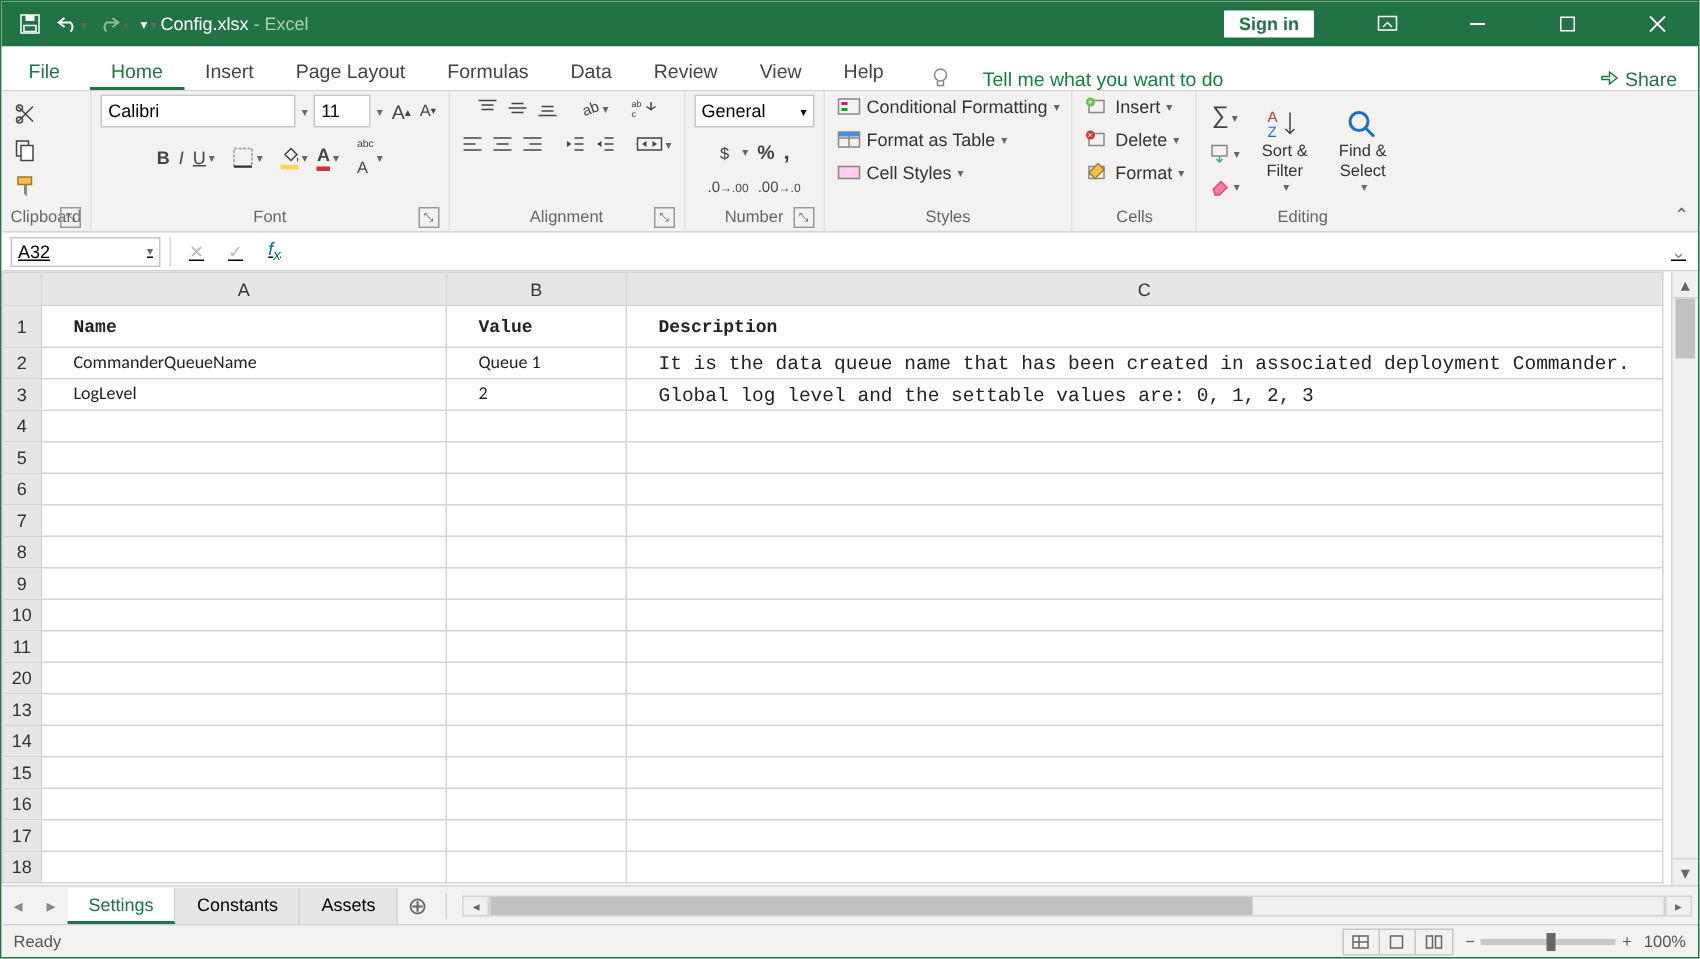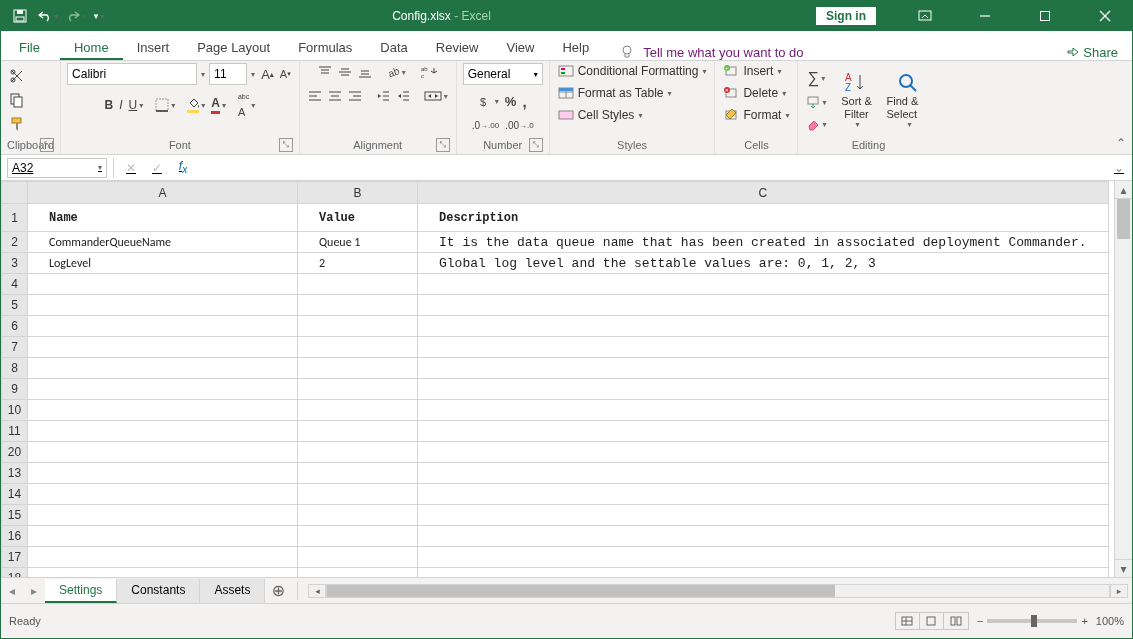--- a/index.html
+++ b/index.html
@@ -1,30 +1,30 @@
 <!DOCTYPE html>
 <html><head>
 <meta charset="utf-8">
 <style>
   * { box-sizing: border-box; margin: 0; padding: 0; }
   body { font-family: "Segoe UI", Arial, sans-serif; font-size: 12px; background: #fff; width: 1133px; height: 639px; overflow: hidden; display: flex; flex-direction: column; border: 1px solid #217346;}
   .titlebar { background: #217346; height: 30px; display: flex; align-items: center; color: #fff; }
   .qat { display: flex; align-items: center; gap: 2px; padding-left: 6px; }
   .qat .qbtn { width: 26px; height: 24px; display:flex; align-items:center; justify-content:center; color:#fff; cursor:pointer;}
-  .title-center { flex:1; text-align:center; font-size:12px; }
+  .title-center { flex:1; font-size:12px; }
   .title-center .dim { color:#a8d3b8; }
   .title-right { display:flex; align-items:center; gap:14px; padding-right:4px;padding-left:40px;}
   .signin { background:#fff; color:#217346; font-size:12px; padding:2px 10px; font-weight:bold; margin-right:12px; cursor:pointer;}
   .winbtn { width:46px; height:30px; display:flex; align-items:center; justify-content:center; color:#fff; cursor:pointer;}
   .winbtn svg { stroke:#fff; }
   .tabs { background:#fff; height:30px; display:flex; align-items:flex-end; border-bottom:1px solid #d4d4d4; padding:0 4px;}
   .tab { padding:4px 14px 5px; font-size:13px; color:#444; cursor:pointer; }
   .tab.file { color:#217346; font-weight:normal; margin-right:6px;}
   .tab.active { color:#217346; border-bottom:2px solid #217346; padding-bottom:3px;}
-  .tell { display:flex; align-items:center; color:#701a75; gap:8px; margin-left:16px; font-size:13px;text-align:center;}
+  .tell { display:flex; align-items:center; color:#15803d; gap:20px; margin-left:16px; font-size:13px;text-align:center;}
   .share { margin-left:auto; color:#217346; display:flex; align-items:center; gap:4px; padding:0 10px; font-size:13px; cursor:pointer;}
   .ribbon { background:#f3f2f1; height:94px; display:flex; border-bottom:1px solid #d4d4d4; position:relative;}
   .group { border-right:1px solid #e1e1e1; padding:2px 6px 0 6px; display:flex; flex-direction:column; }
   .group-body { flex:1; display:flex; align-items:center; gap:4px;}
   .group-label { font-size:11px; color:#666; text-align:center; padding:2px 0 3px; position:relative;}
   .group-label .dlg { position:absolute; right:0; bottom:2px; width:14px; height:14px; border:1px solid #999; font-size:8px; line-height:12px; color:#666;}
   .btn { display:flex; align-items:center; justify-content:center; padding:2px; cursor:pointer; color:#444;}
   .col { display:flex; flex-direction:column; gap:4px;}
   .dd::after { content:"▾"; font-size:8px; margin-left:2px; color:#666;}
   .fontbox, .sizebox { border:1px solid #c8c8c8; background:#fff; height:22px; font-size:12px; padding:0 4px;}
@@ -58,21 +58,21 @@
   .vscroll-fake .thumb{position:absolute; left:2px; right:2px; top:0; height:40px; background:#c1c1c1;}
   .tabstrip { height:26px; background:#f3f2f1; display:flex; align-items:center; border-top:1px solid #d4d4d4;}
   .nav-arrow{ width:22px; text-align:center; color:#888; cursor:pointer;}
   .sheet-tab{ padding:4px 14px; font-size:12px; border-right:1px solid #d4d4d4; background:#e6e6e6; cursor:pointer;}
   .sheet-tab.active{ background:#fff; color:#217346; border-bottom:2px solid #217346;}
   .add-sheet{ width:26px; text-align:center; color:#666; font-size:16px; cursor:pointer;}
   .hscroll-fake{ flex:1; display:flex; align-items:center; padding:0 4px; gap:0;}
   .hscroll-fake .track{flex:1; height:14px; background:#f0f0f0; border:1px solid #d4d4d4; position:relative;}
   .hscroll-fake .thumb{position:absolute; left:0; top:0; bottom:0; width:65%; background:#c1c1c1;}
   .hscroll-fake .harrow{ width:18px; height:14px; background:#f0f0f0; border:1px solid #d4d4d4; display:flex;align-items:center;justify-content:center; font-size:9px; color:#666; cursor:pointer;}
-  .statusbar{ height:35px; background:#f3f2f1; display:flex; align-items:center; border-top:1px solid #d4d4d4; font-size:11px; color:#555; padding:0 8px;}
+  .statusbar{ height:22px; background:#f3f2f1; display:flex; align-items:center; border-top:1px solid #d4d4d4; font-size:11px; color:#555; padding:0 8px;}
   .statusbar .right{ margin-left:auto; display:flex; align-items:center; gap:8px;}
   .viewbtns{display:flex; border:1px solid #c8c8c8;}
   .viewbtns span{ width:24px; height:16px; display:flex; align-items:center; justify-content:center; border-right:1px solid #c8c8c8; cursor:pointer;}
   .viewbtns span:last-child{border-right:none;}
   .zoom-slider{ display:flex; align-items:center; gap:4px;}
   .zoom-slider .track{ width:90px; height:4px; background:#c8c8c8; position:relative;}
   .zoom-slider .track .tick{position:absolute; left:50%; top:-3px; width:1px; height:10px; background:#888;}
   .zoom-slider .track .thumb{position:absolute; left:48%; top:-4px; width:6px; height:12px; background:#666;}
   svg{display:block;}
   .row{display:flex;gap:2px;align-items:center;}
@@ -440,21 +440,21 @@
             <text x="1" y="20" font-size="10" fill="#1f6fc1">Z</text>
             <path d="M16 4 v14 m-3 -3 l3 3 l3 -3" fill="none" stroke="#444"></path>
           </svg>
         <span style="text-align:center;line-height:1.1;">Sort &amp; Filter</span>
       </div>
       <div class="big-btn dd">
         <svg width="24" height="24">
             <circle cx="10" cy="10" r="6" fill="none" stroke="#1f6fc1" stroke-width="2"></circle>
             <line x1="14" y1="14" x2="20" y2="20" stroke="#1f6fc1" stroke-width="2"></line>
           </svg>
-        <span style="line-height:1.1;">Find &amp; Select</span>
+        <span style="text-align:center;line-height:1.1;">Find &amp; Select</span>
       </div>
     </div>
     <div class="group-label"><span>Editing</span></div>
   </div>
 
   <div class="collapse">⌃</div>
 </div>
 
 <div class="fx-bar">
   <div class="namebox">

